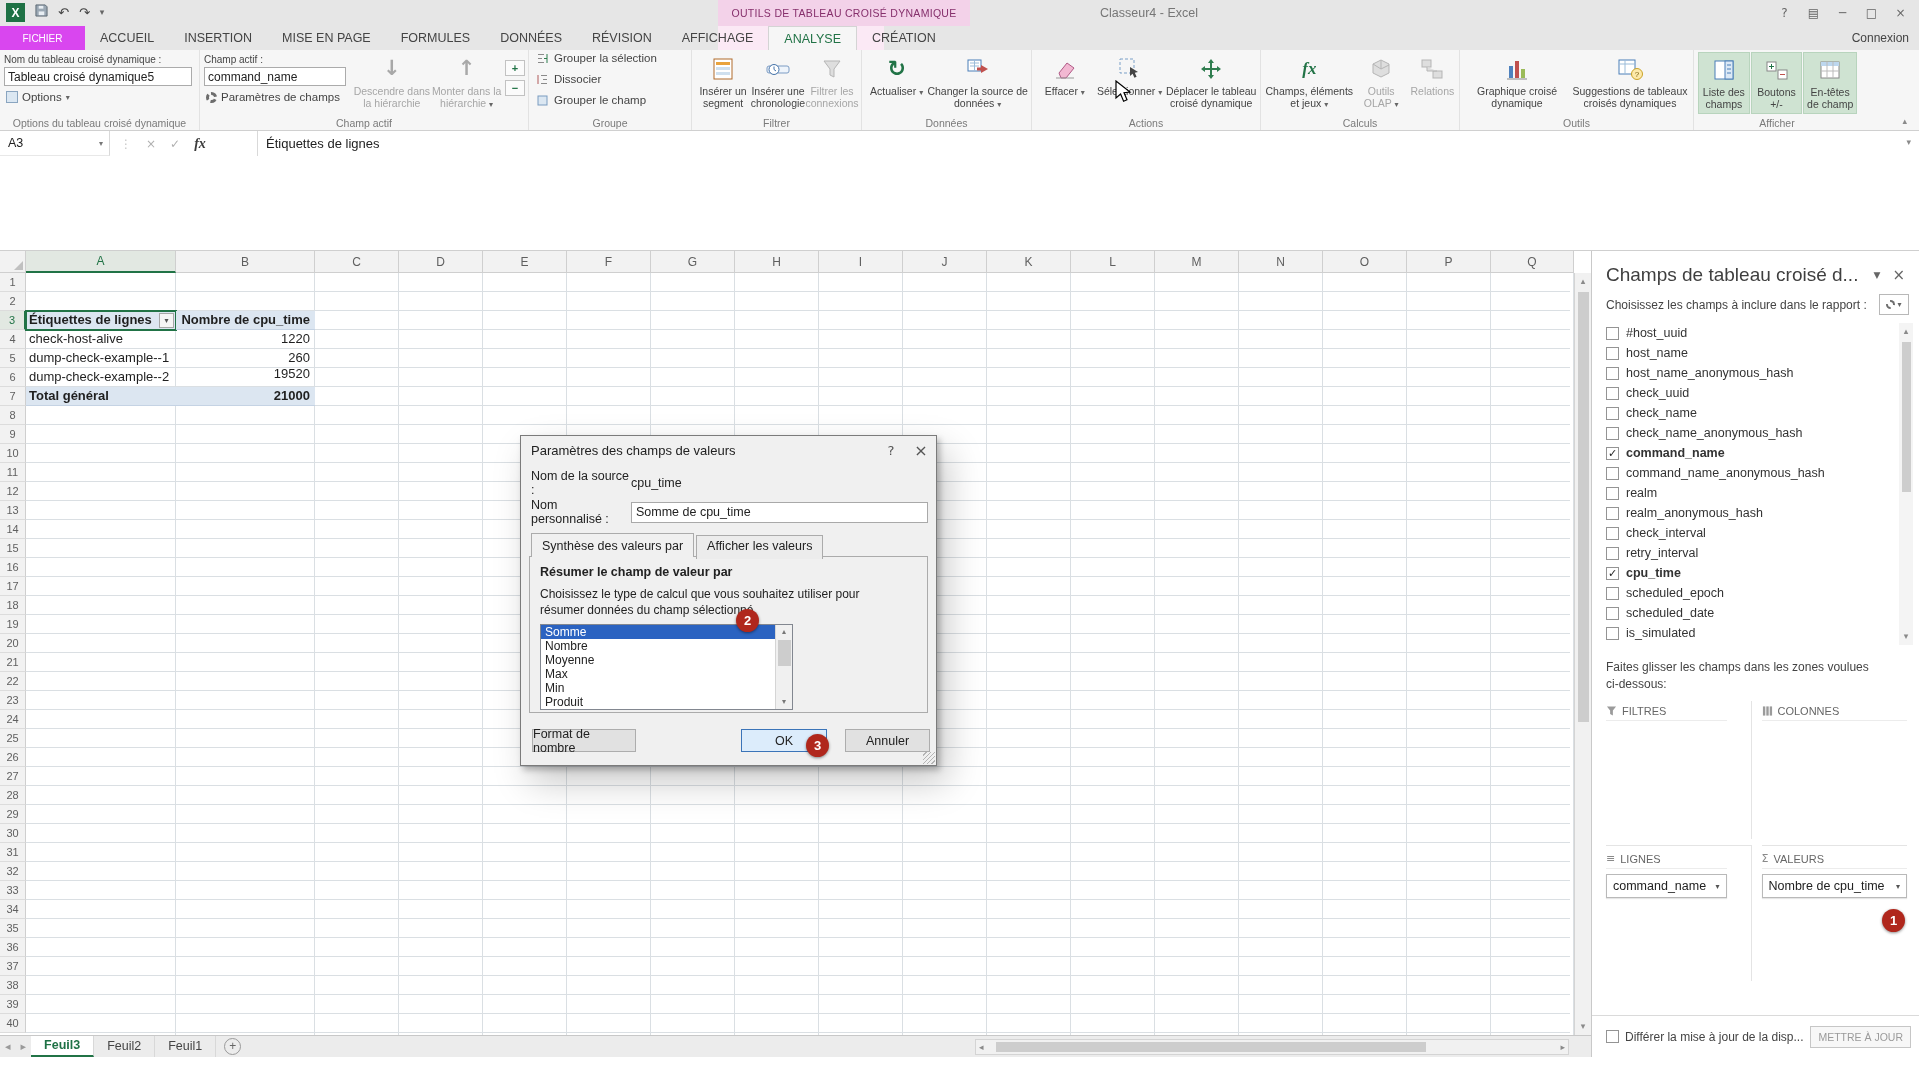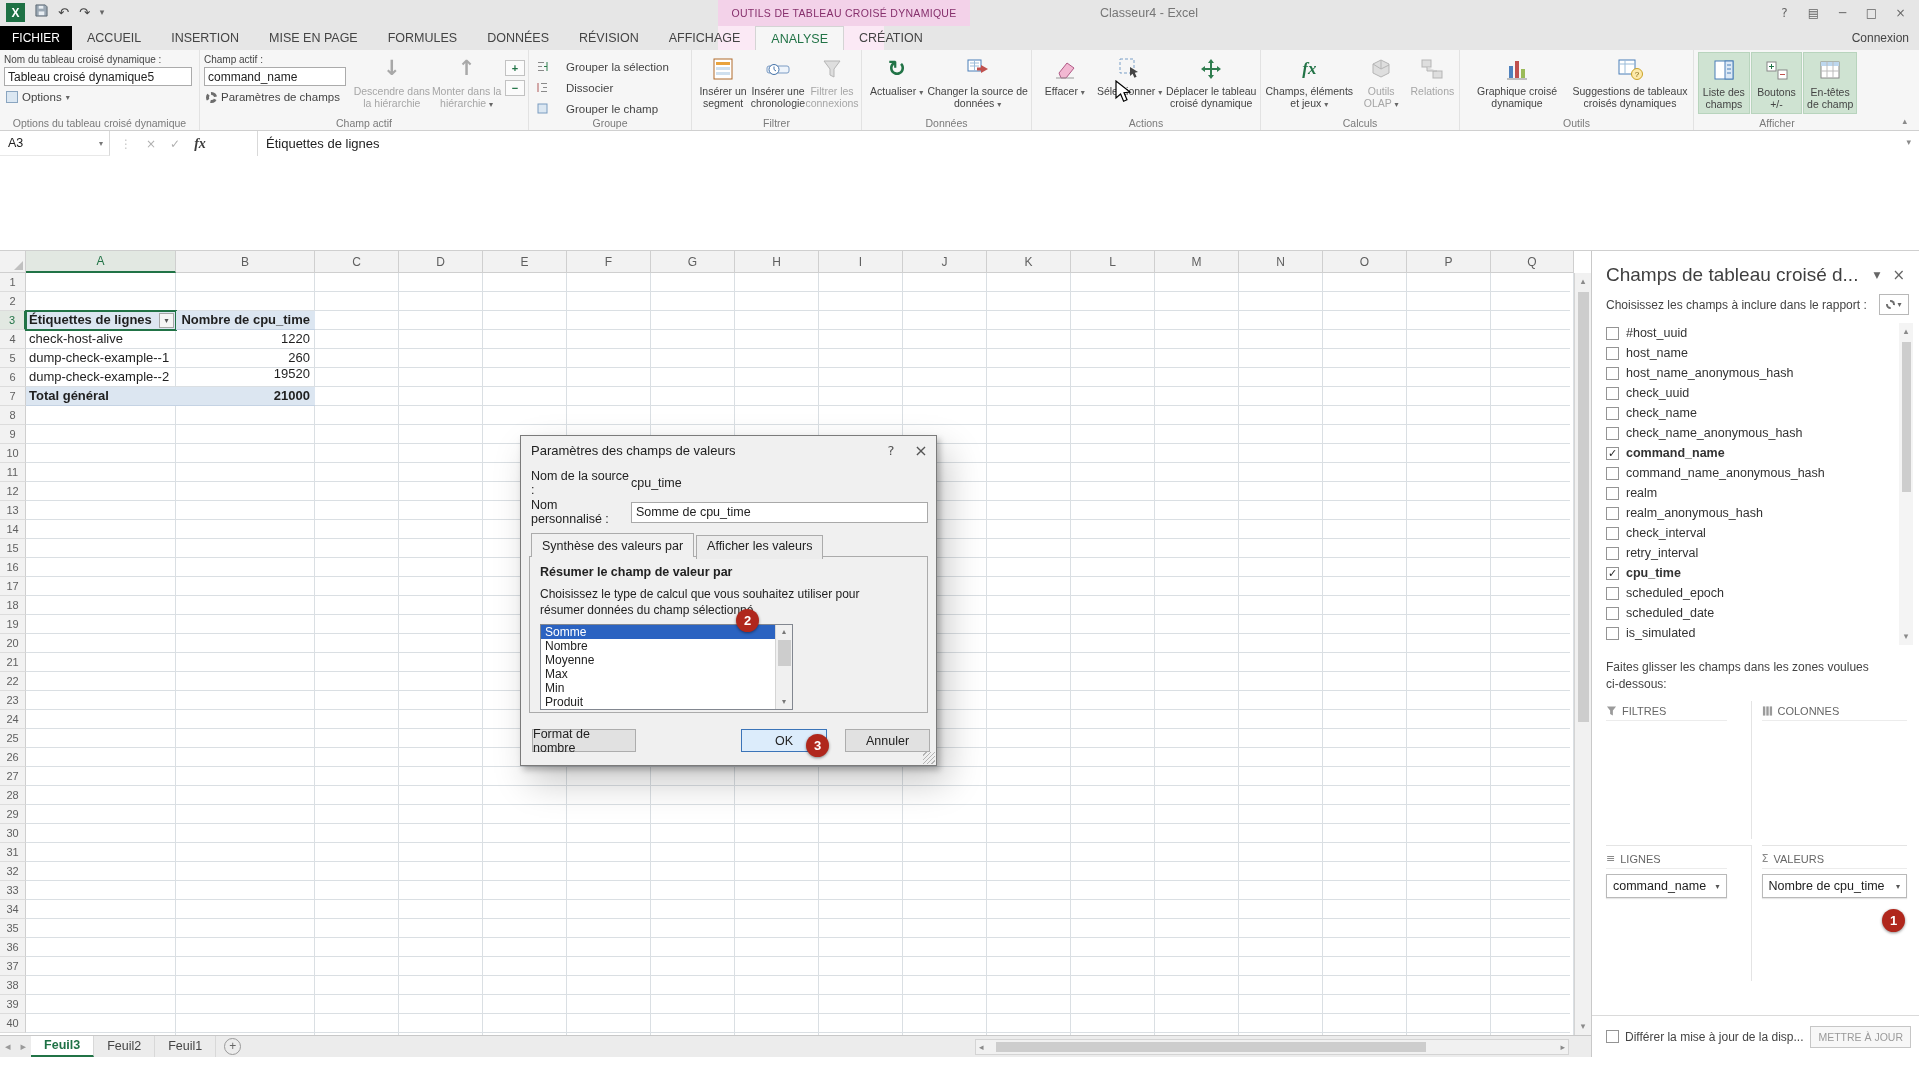--- a/index.html
+++ b/index.html
@@ -15,21 +15,21 @@
 .qbtn.small{font-size:9px;color:#666}
 .ctx-header{position:absolute;left:718px;top:0;width:252px;height:26px;background:#f3d2e9;color:#86306c;font-size:10.5px;display:flex;align-items:center;justify-content:center;letter-spacing:.3px}
 .wtitle{position:absolute;left:1100px;top:0;height:26px;line-height:26px;color:#767676;font-size:12.5px}
 .wbtns{position:absolute;right:4px;top:0;height:26px;display:flex;align-items:center}
 .wbtn{width:29px;text-align:center;color:#666;font-size:12px}
 
 
 .tabrow{position:absolute;left:0;top:26px;width:1919px;height:24px;background:#e6e6e6}
 .ctxzone{position:absolute;left:718px;top:0;width:166px;height:24px;background:#fbe9f5}
 .tabs{position:relative;display:flex;height:24px;align-items:stretch}
-.ftab{width:72px;background:#000000;color:#fff;font-size:12px;display:flex;align-items:center;justify-content:center}
+.ftab{width:85px;background:#d946ef;color:#fff;font-size:10px;display:flex;align-items:center;justify-content:center}
 .rtab{padding:0 15px;font-size:12.5px;color:#444;display:flex;align-items:center}
 .rtab.on{background:#f6f6f6;color:#217346;border:1px solid #d4d4d4;border-bottom:none}
 .account{position:absolute;right:10px;top:0;height:24px;line-height:24px;font-size:12px;color:#444}
 
 
 .ribbon{position:absolute;left:0;top:50px;width:1919px;height:81px;background:#f6f6f6;border-bottom:1px solid #d0d0d0;display:flex}
 .rgroup{position:relative;height:100%;border-right:1px solid #e2e2e2;padding:2px 3px 15px 4px;overflow:hidden}
 .glabel{position:absolute;bottom:1px;left:0;right:0;text-align:center;font-size:10.5px;color:#7a7a7a;white-space:nowrap;overflow:hidden}
 .tinylabel{font-size:10px;color:#444;height:15px;line-height:15px;white-space: nowrap}
 .rinput{width:188px;height:19px;border:1px solid #ababab;background:#fff;font-size:12px;font-family:"Liberation Sans",sans-serif;padding:0 3px;color:#222}
@@ -37,21 +37,21 @@
 .dd{font-size:8px;color:#666}
 .gcols{display:flex;height:100%}
 .bb{display:flex;flex-direction:column;align-items:center;text-align:center;font-size:10.5px;line-height:11.5px;color:#444;padding-top:2px}
 .bb .ic{height:30px;display:flex;align-items:center;justify-content:center}
 .bb .bt{margin-top:2px}
 .bb.dis{color:#a6a6a6}
 .bb.dis svg *{stroke:#b5b5b5;fill:#dedede}
 .bb.tog{background:#cfe3d2;border:1px solid #b8d4bd;height:62px}
 .minicol{display:flex;flex-direction:column;gap:4px;padding-top:8px;margin-left:2px}
 .mbtn{width:20px;height:16px;border:1px solid #c2c2c2;background:#fbfbfb;color:#217346;font-size:11px;line-height:14px;text-align:center;font-weight:bold}
-.srow{display:flex;align-items:flex-end;gap:17px;font-size:11.5px;color:#444;height:21px;padding:0 3px;white-space:nowrap}
+.srow{display:flex;align-items:flex-start;gap:5px;font-size:11.5px;color:#444;height:21px;padding:0 3px;white-space:nowrap}
 .cssgear{width:11px;height:11px;border:3px dashed #6d6d6d;border-radius:50%;display:inline-block;flex:none}
 .minigrid{width:12px;height:12px;border:1px solid #8aa5c0;background:linear-gradient(#dbe7f2,#dbe7f2);display:inline-block;flex:none}
 .fxic{font-family:"Liberation Serif",serif;font-style:italic;font-weight:bold;color:#217346;font-size:17px}
 .bigglyph{font-size:22px;color:#217346;font-weight:bold}
 .drillglyph{font-size:21px;color:#a8a8a8;font-weight:bold}
 .rcollapse{position:absolute;right:12px;bottom:4px;color:#8a8a8a;font-size:9px}
 
 
 .fbar{position:absolute;left:0;top:131px;width:1919px;height:120px;background:#fff;border-bottom:1px solid #cfcfcf}
 .namebox{position:absolute;left:0;top:0;width:110px;height:25px;border-right:1px solid #d9d9d9;border-bottom:1px solid #e8e8e8;display:flex;align-items:center;padding-left:8px;font-size:12.5px;color:#222}

